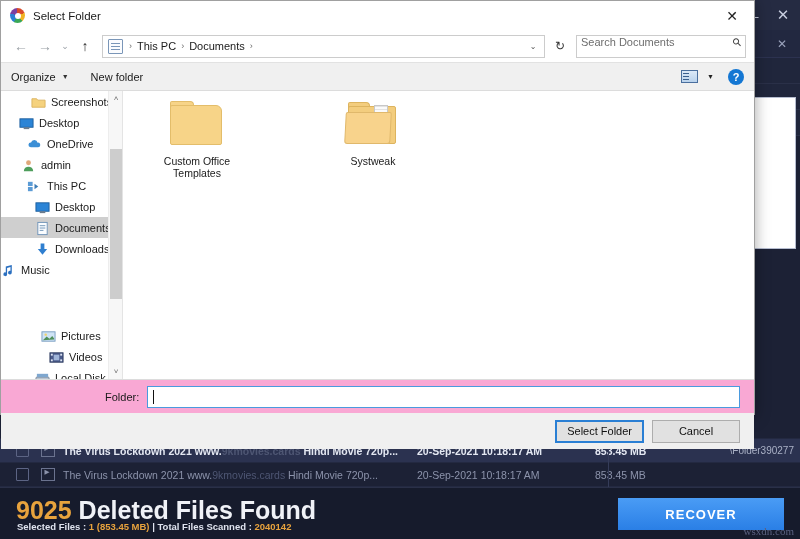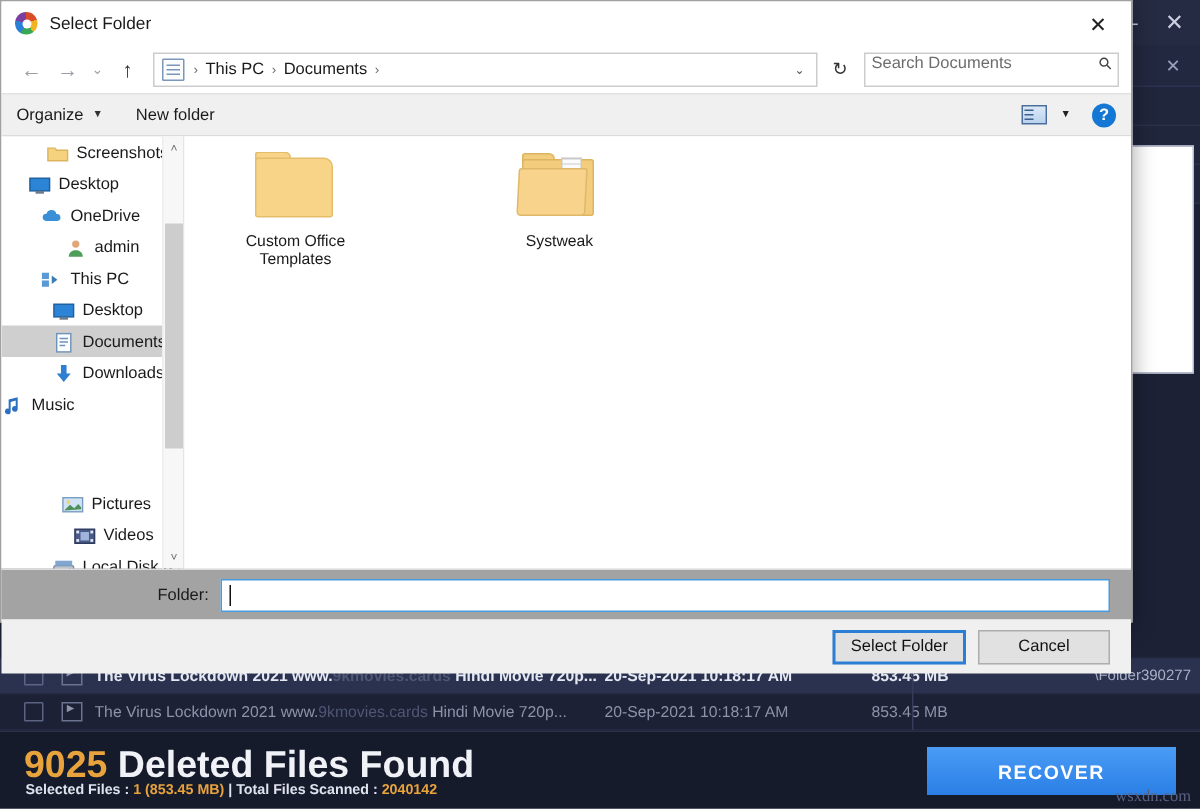--- a/index.html
+++ b/index.html
@@ -84,21 +84,21 @@
   }
   .row-ficon {
     border: 1px solid #6b738f; position: relative;
   }
   .row-ficon::after {
     content: "▶"; position: absolute; left: 2.5px; top: -1px;
     font-size: 6.5px; color: #8c93ab;
   }
   .row-name { width: 340px; flex: none; white-space: nowrap; overflow: hidden; }
   .row-name .dim { color: #4e5673; }
-  .row-date { width: 178px; flex: none; }
+  .row-date { width: 178px; flex: none; margin-left: 14px; }
   .row-size { width: 120px; flex: none; }
   .row-extra {
     position: absolute; right: 6px; font-size: 10px; color: #aab1c6;
     font-weight: normal;
   }
   .list-vsep {
     position: absolute; left: 608px; top: 415px; width: 1px; height: 72px;
     background: #353c59;
   }
 
@@ -308,21 +308,21 @@
   }
   .f-open-front {
     position: absolute; left: 1px; top: 11px; width: 46px; height: 32px;
     background: #f8d38c; border: 1px solid #e0b86b;
     border-radius: 2px 2px 3px 3px; transform: skewX(-3deg);
   }
 
   
   .folder-row {
     height: 34px; display: flex; align-items: center;
-    padding: 0 14px; background: #a3a3a3;
+    padding: 0 14px; background: #f9a8d4;
     border-top: 1px solid #dcdcdc;
   }
   .folder-label {
     font-size: 11px; color: #1a1a1a; margin-left: 90px; margin-right: 8px;
   }
   .folder-input {
     flex: 1; height: 22px; border: 1px solid #4a9ade; background: #fff;
     padding: 0 4px; font-size: 11px; color: #111;
     display: flex; align-items: center;
   }
@@ -469,21 +469,21 @@
                 <rect x="5" y="12" width="6" height="2" fill="#6b7b8c"></rect>
               </svg></span>
             <span>Desktop</span>
           </div>
           <div class="tree-item" style="padding-left: 26px;">
             <span class="tw-ico"><svg viewBox="0 0 16 16">
                 <path d="M4 11a2.6 2.6 0 0 1 .3-5.2A3.6 3.6 0 0 1 11.3 6 2.5 2.5 0 0 1 12 11z" fill="#3b8fd6"></path>
               </svg></span>
             <span>OneDrive</span>
           </div>
-          <div class="tree-item" style="padding-left: 42px;">
+          <div class="tree-item" style="padding-left: 20px;">
             <span class="tw-ico"><svg viewBox="0 0 16 16">
                 <circle cx="8" cy="5" r="2.6" fill="#e0a87a"></circle>
                 <path d="M3 14c0-3 2.4-4.6 5-4.6S13 11 13 14z" fill="#4e9e5c"></path>
               </svg></span>
             <span>admin</span>
           </div>
           <div class="tree-item" style="padding-left: 26px;">
             <span class="tw-ico"><svg viewBox="0 0 16 16">
                 <rect x="1" y="3" width="5" height="4.5" fill="#5b9bd5"></rect>
                 <rect x="1" y="8.5" width="5" height="4.5" fill="#5b9bd5"></rect>

